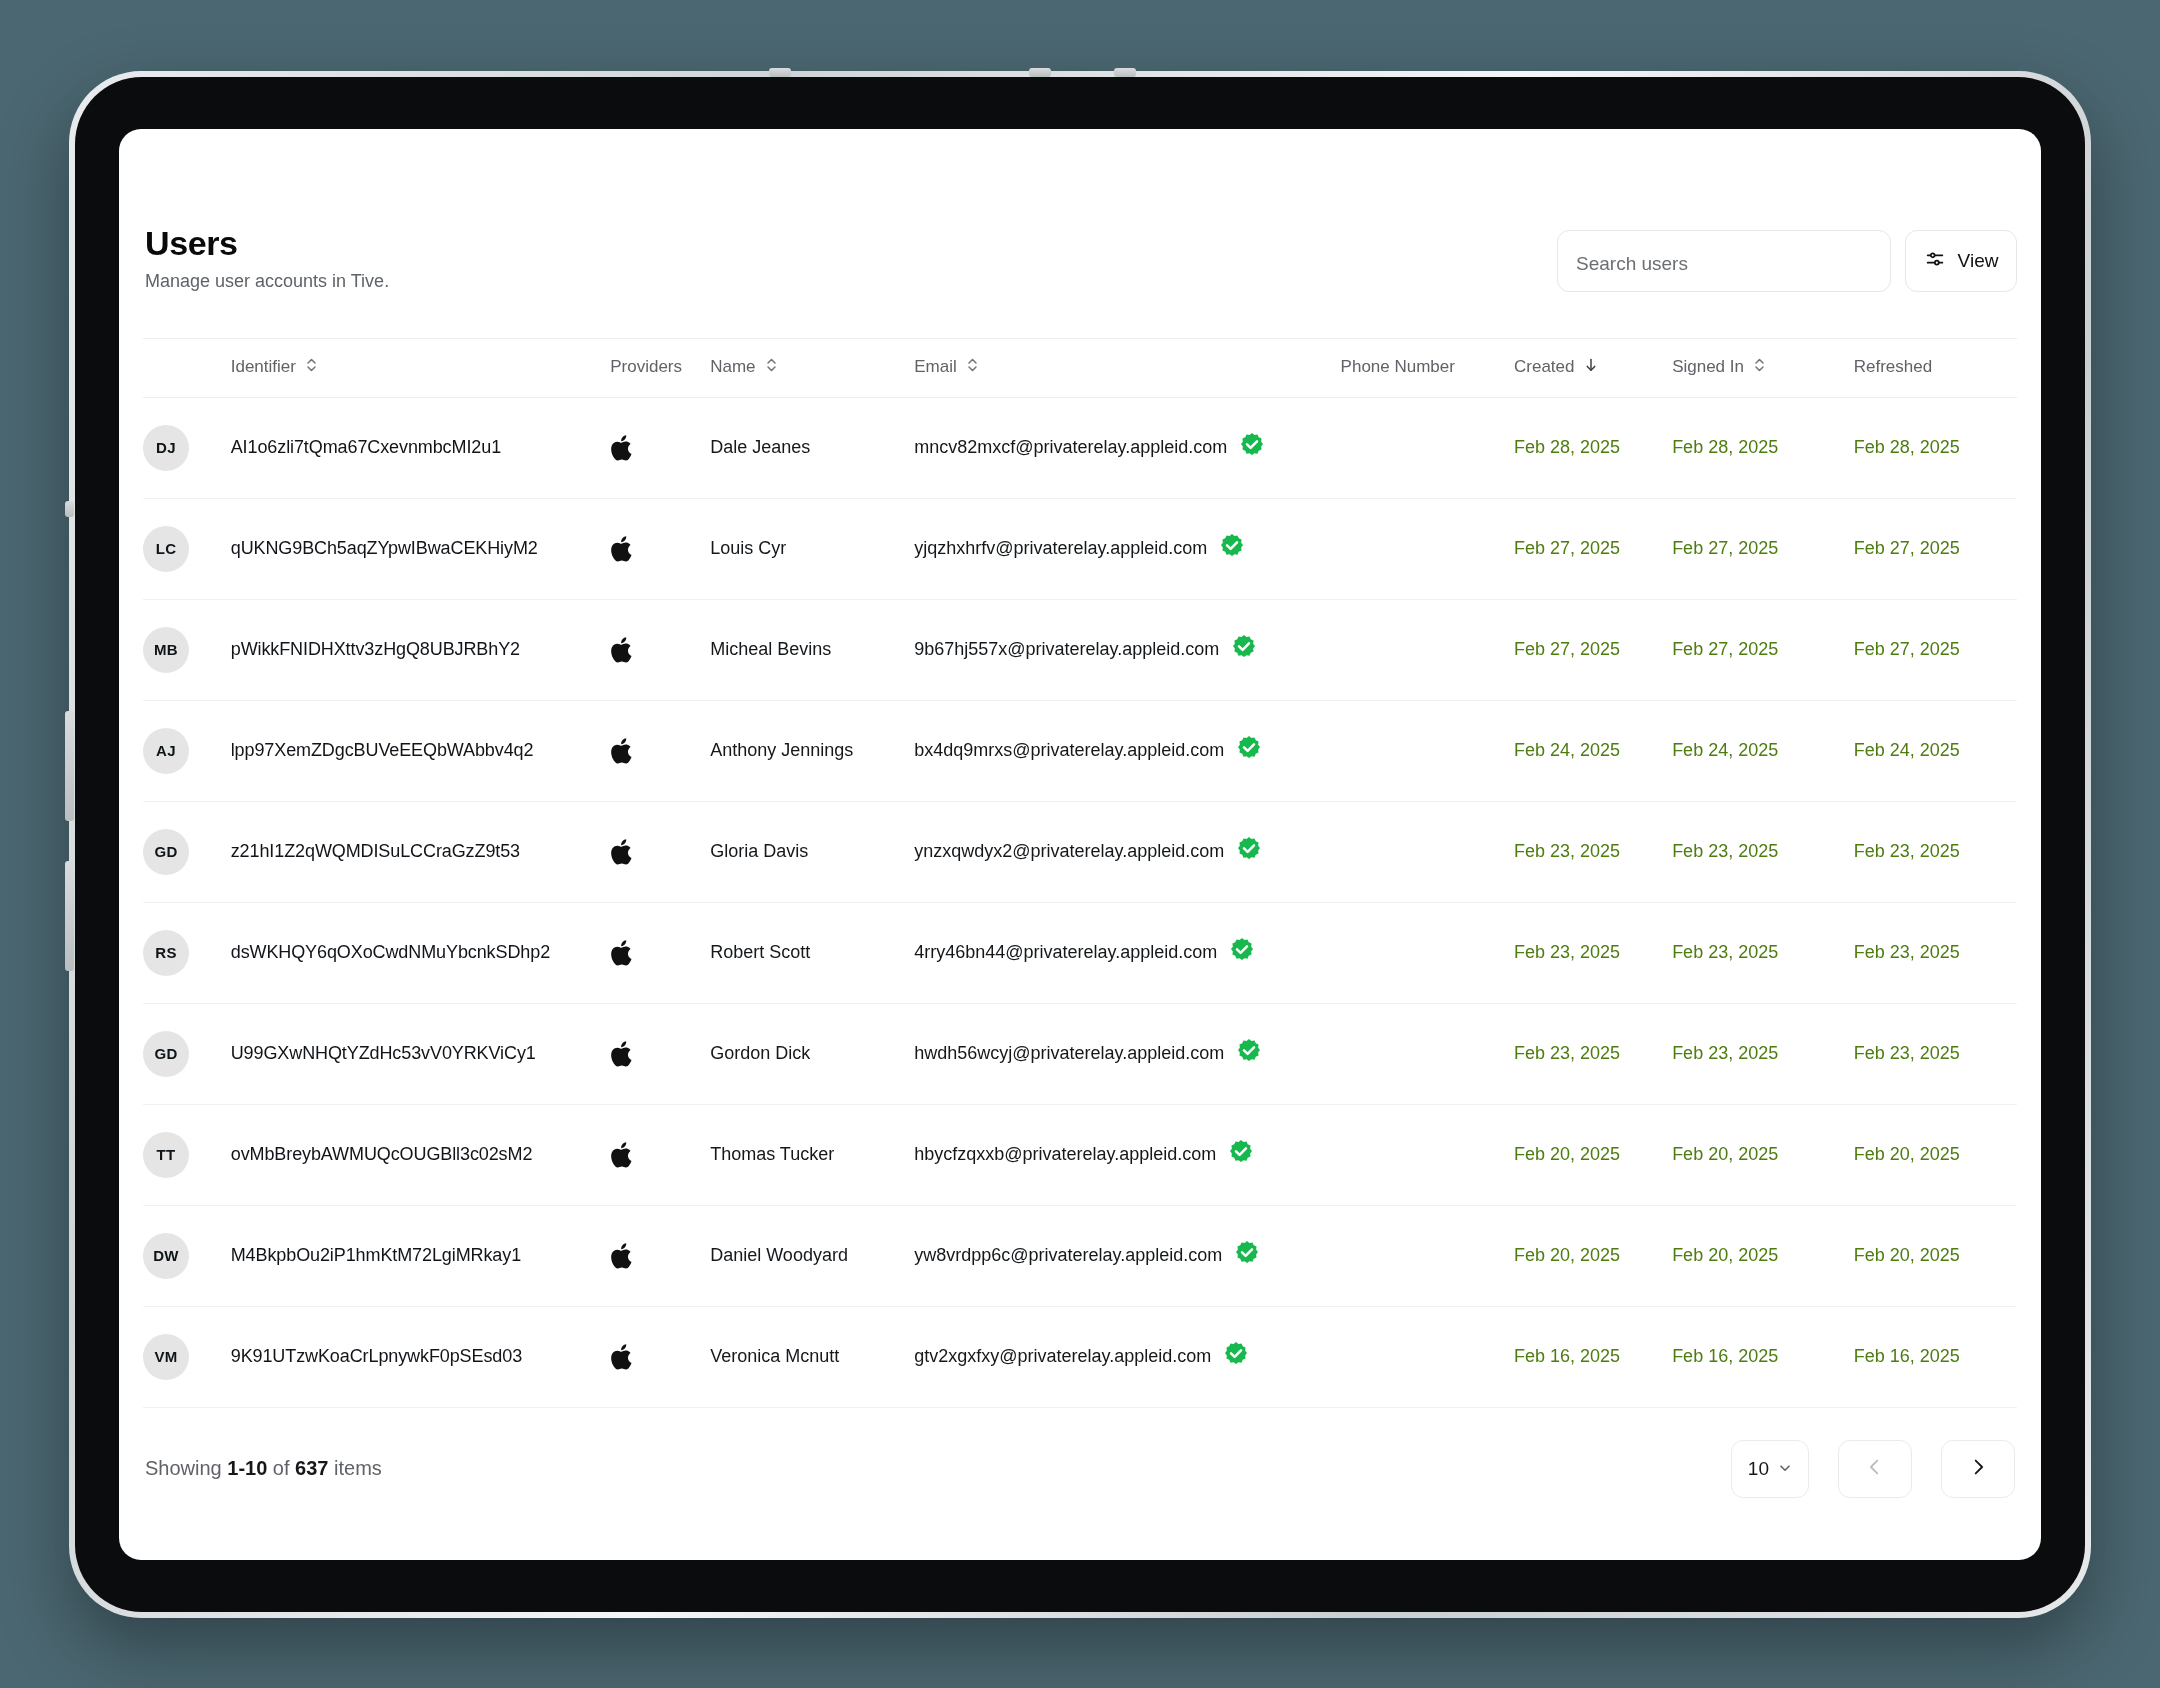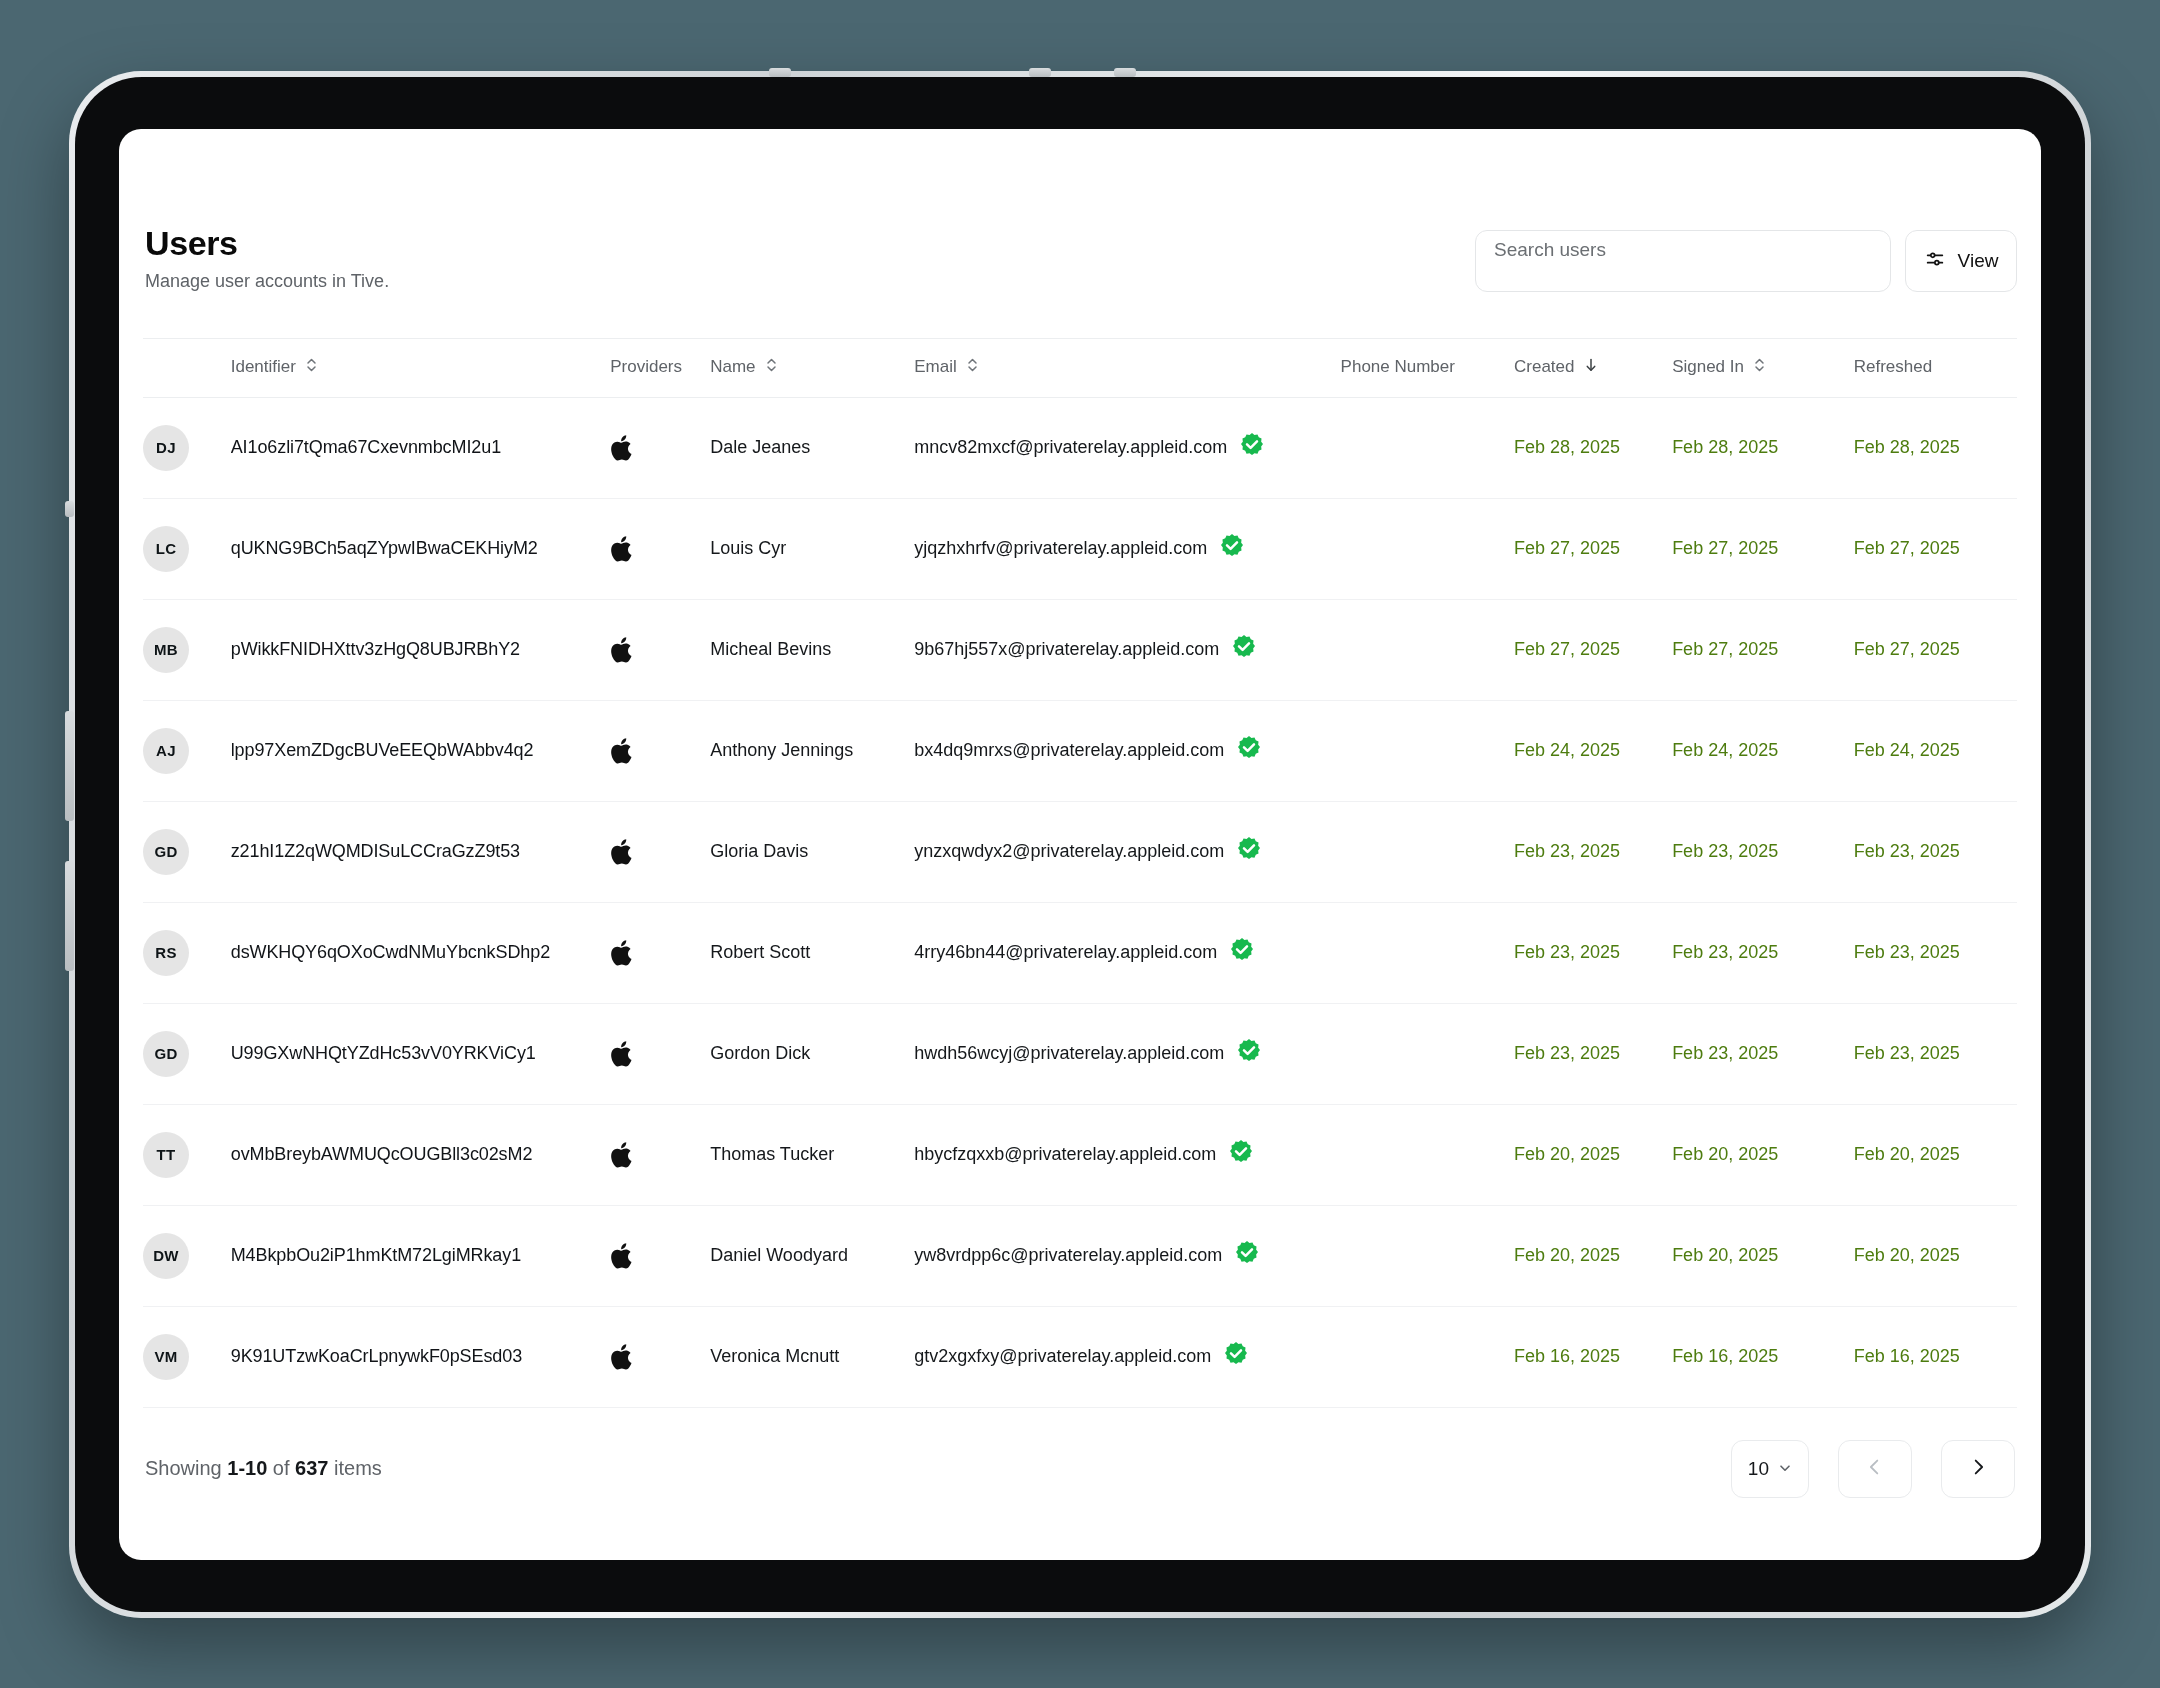--- a/index.html
+++ b/index.html
@@ -61,25 +61,25 @@
   .page-title {
     font-size: 34px; font-weight: bold; color: #0a0a0a;
     letter-spacing: -0.4px; line-height: 1.1;
   }
   .page-subtitle {
     font-size: 18px; color: #5f6368; margin-top: 9px;
   }
 
   .header-actions { display: flex; align-items: center; gap: 14px; }
   .search-box {
-    width: 416px; height: 62px;
+    width: 334px; height: 62px;
     border: 1.5px solid #e4e6e8; border-radius: 12px;
     background: #fff;
-    display: flex; align-items: flex-start;
-    padding: 8px 18px;
+    display: flex; align-items: flex-end;
+    padding: 16px 18px;
   }
   .search-box input {
     border: 0; outline: 0; width: 100%;
     font-family: inherit; font-size: 19px; color: #141414; background: transparent;
   }
   .search-box input::placeholder { color: #6b6f73; }
 
   .view-btn {
     height: 62px; min-width: 112px;
     border: 1.5px solid #e4e6e8; border-radius: 12px;

